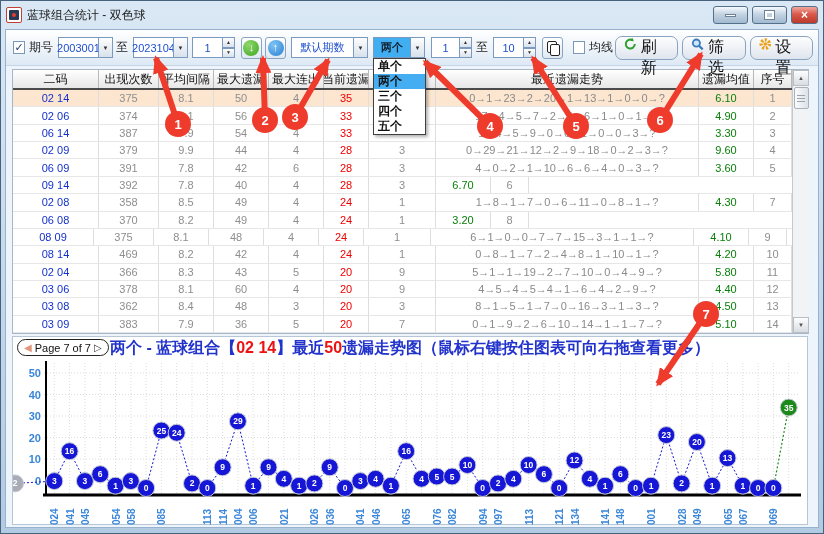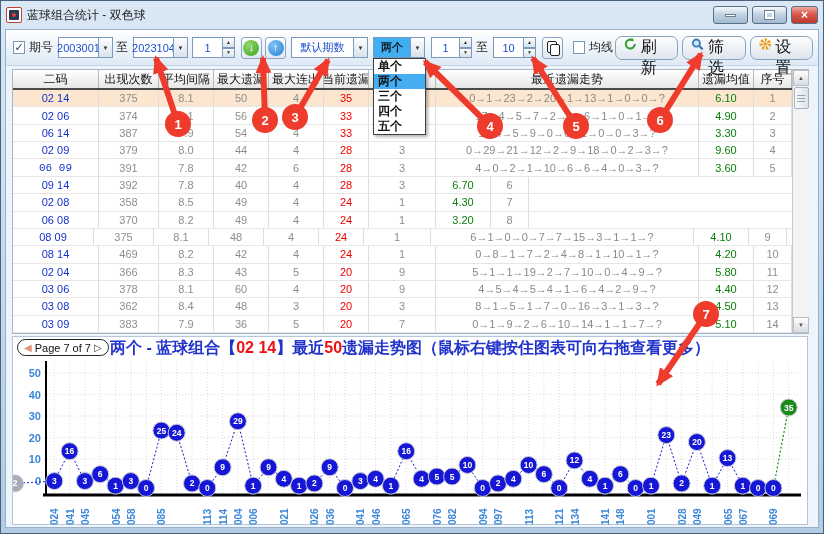--- a/index.html
+++ b/index.html
@@ -250,31 +250,31 @@
               <span class="cell c-gray" style="width: 55px;">4</span>
               <span class="cell c-red" style="width: 45px;">33</span>
               <span class="cell c-gray" style="width: 67px;"></span>
               <span class="cell c-trend" style="width: 263px;">1→4→5→9→0→6→1→0→0→3→?</span>
               <span class="cell c-green" style="width: 55px;">3.30</span>
               <span class="cell c-gray" style="width: 38px;">3</span>
             </div>
             <div class="trow">
               <span class="cell c-code" style="width: 86px;">02 09</span>
               <span class="cell c-gray" style="width: 60px;">379</span>
-              <span class="cell c-gray" style="width: 55px;">8.0</span>
+              <span class="cell c-gray" style="width: 55px;">9.9</span>
               <span class="cell c-gray" style="width: 55px;">44</span>
               <span class="cell c-gray" style="width: 55px;">4</span>
               <span class="cell c-red" style="width: 45px;">28</span>
               <span class="cell c-gray" style="width: 67px;">3</span>
               <span class="cell c-trend" style="width: 263px;">0→29→21→12→2→9→18→0→2→3→?</span>
               <span class="cell c-green" style="width: 55px;">9.60</span>
               <span class="cell c-gray" style="width: 38px;">4</span>
             </div>
             <div class="trow">
-              <span class="cell c-code" style="width: 86px; font-family: Liberation Mono, monospace;">06 09</span>
+              <span class="cell c-code" style="width: 86px;">06 09</span>
               <span class="cell c-gray" style="width: 60px;">391</span>
               <span class="cell c-gray" style="width: 55px;">7.8</span>
               <span class="cell c-gray" style="width: 55px;">42</span>
               <span class="cell c-gray" style="width: 55px;">6</span>
               <span class="cell c-red" style="width: 45px;">28</span>
               <span class="cell c-gray" style="width: 67px;">3</span>
               <span class="cell c-trend" style="width: 263px;">4→0→2→1→10→6→6→4→0→3→?</span>
               <span class="cell c-green" style="width: 55px;">3.60</span>
               <span class="cell c-gray" style="width: 38px;">5</span>
             </div>
@@ -290,20 +290,21 @@
               <span class="cell c-gray" style="width: 38px;">6</span>
             </div>
             <div class="trow">
               <span class="cell c-code" style="width: 86px;">02 08</span>
               <span class="cell c-gray" style="width: 60px;">358</span>
               <span class="cell c-gray" style="width: 55px;">8.5</span>
               <span class="cell c-gray" style="width: 55px;">49</span>
               <span class="cell c-gray" style="width: 55px;">4</span>
               <span class="cell c-red" style="width: 45px;">24</span>
               <span class="cell c-gray" style="width: 67px;">1</span>
+              <span class="cell c-trend" style="width: 263px;">1→8→1→7→0→6→11→0→8→1→?</span>
               <span class="cell c-green" style="width: 55px;">4.30</span>
               <span class="cell c-gray" style="width: 38px;">7</span>
             </div>
             <div class="trow">
               <span class="cell c-code" style="width: 86px;">06 08</span>
               <span class="cell c-gray" style="width: 60px;">370</span>
               <span class="cell c-gray" style="width: 55px;">8.2</span>
               <span class="cell c-gray" style="width: 55px;">49</span>
               <span class="cell c-gray" style="width: 55px;">4</span>
               <span class="cell c-red" style="width: 45px;">24</span>

